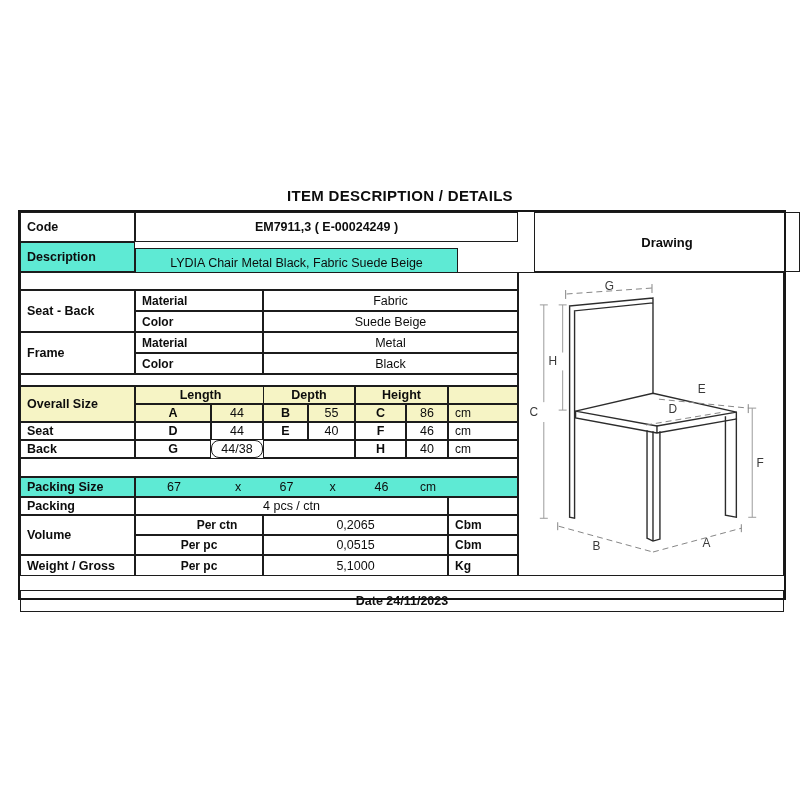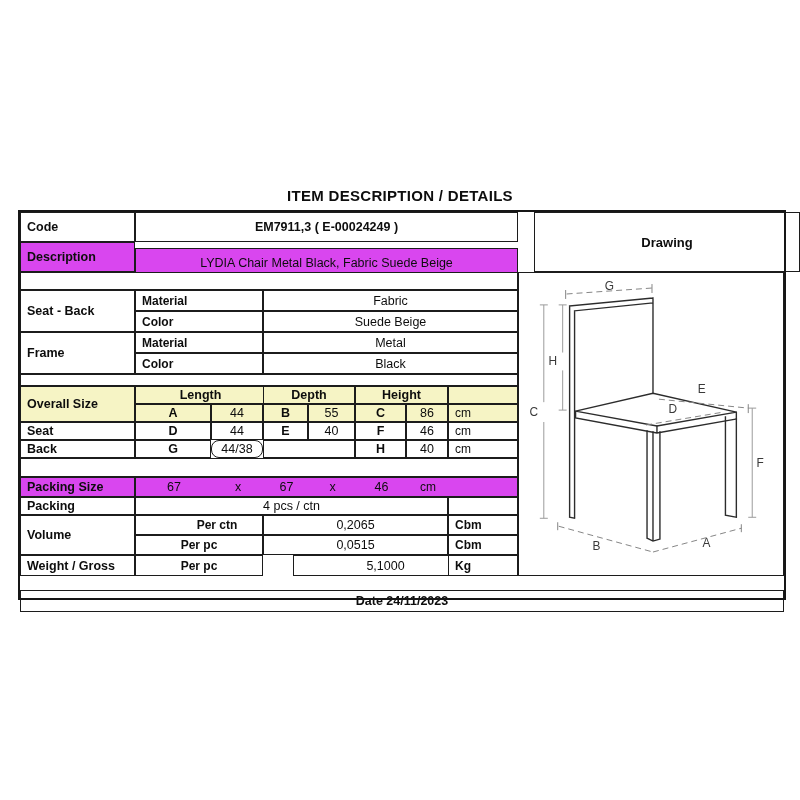--- a/index.html
+++ b/index.html
@@ -8,21 +8,21 @@
   .doc-title{position:absolute;left:0;top:187px;width:800px;text-align:center;
              font-size:15px;font-weight:bold;letter-spacing:.3px;}
   .sheet{position:absolute;left:20px;top:212px;width:764px;height:386px;}
   .frame{position:absolute;left:-2px;top:-2px;width:768px;height:390px;
          border:2px solid #161616;box-sizing:border-box;pointer-events:none;}
   .c{position:absolute;box-sizing:border-box;border:1px solid #1c1c1c;background:#fff;
      display:flex;align-items:center;font-size:12.5px;white-space:nowrap;overflow:hidden;}
   .b{font-weight:bold;}
   .ctr{justify-content:center;}
   .pl{padding-left:6px;}
-  .sh{background:#d946ef;}
+  .sh{background:#5eead4;}
   .hl{background:#f6f4c5;}
   .sm{font-size:12px;}
   .seg{display:flex;height:100%;}
   .seg span{display:flex;align-items:center;justify-content:center;}
   .drawing-cell svg{position:absolute;left:0;top:0;}
   svg text{font-family:"Liberation Sans",sans-serif;font-size:12px;fill:#3a3a3a;}
 </style>
 </head>
 <body>
 
@@ -30,21 +30,21 @@
 
   <div class="doc-title">ITEM DESCRIPTION / DETAILS</div>
 
   <div class="sheet">
 
     <div class="c b pl" style="left:0;top:0;width:115px;height:30px;">Code</div>
     <div class="c b ctr" style="left:115px;top:0;width:383px;height:30px;">EM7911,3  ( E-00024249 )</div>
     <div class="c b ctr" style="left:498px;top:0;width:266px;height:60px;font-size:13px;margin-left:16px;">Drawing</div>
 
     <div class="c b pl sh" style="left:0;top:30px;width:115px;height:30px;">Description</div>
-    <div class="c ctr sh" style="left:115px;top:36px;width:383px;height:30px;">LYDIA Chair Metal Black, Fabric Suede Beige</div>
+    <div class="c ctr sh" style="left:115px;top:36px;width:323px;height:30px;">LYDIA Chair Metal Black, Fabric Suede Beige</div>
 
     <div class="c" style="left:0;top:60px;width:498px;height:18px;"></div>
 
     <div class="c b pl" style="left:0;top:78px;width:115px;height:42px;">Seat - Back</div>
     <div class="c b pl sm" style="left:115px;top:78px;width:128px;height:21px;">Material</div>
     <div class="c ctr" style="left:243px;top:78px;width:255px;height:21px;">Fabric</div>
     <div class="c b pl sm" style="left:115px;top:99px;width:128px;height:21px;">Color</div>
     <div class="c ctr" style="left:243px;top:99px;width:255px;height:21px;">Suede Beige</div>
 
     <div class="c b pl" style="left:0;top:120px;width:115px;height:42px;">Frame</div>
@@ -107,21 +107,21 @@
     <div class="c b pl" style="left:0;top:303px;width:115px;height:40px;">Volume</div>
     <div class="c b ctr sm" style="left:115px;top:303px;width:128px;height:20px;padding-left:36px;">Per ctn</div>
     <div class="c ctr" style="left:243px;top:303px;width:185px;height:20px;">0,2065</div>
     <div class="c b pl sm" style="left:428px;top:303px;width:70px;height:20px;">Cbm</div>
     <div class="c b ctr sm" style="left:115px;top:323px;width:128px;height:20px;">Per pc</div>
     <div class="c ctr" style="left:243px;top:323px;width:185px;height:20px;">0,0515</div>
     <div class="c b pl sm" style="left:428px;top:323px;width:70px;height:20px;">Cbm</div>
 
     <div class="c b pl" style="left:0;top:343px;width:115px;height:21px;">Weight / Gross</div>
     <div class="c b ctr sm" style="left:115px;top:343px;width:128px;height:21px;">Per pc</div>
-    <div class="c ctr" style="left:243px;top:343px;width:185px;height:21px;margin-left:30px;">5,1000</div>
+    <div class="c ctr" style="left:243px;top:343px;width:185px;height:21px;">5,1000</div>
     <div class="c b pl sm" style="left:428px;top:343px;width:70px;height:21px;">Kg</div>
 
     <div class="c b ctr" style="left:0;top:364px;width:764px;height:22px;margin-top:14px;">Date 24/11/2023</div>
 
     <div class="c drawing-cell" style="left:498px;top:60px;width:266px;height:304px;">
       <svg width="264" height="302" viewBox="0 0 266 304">
 
         <g stroke="#9a9a9a" stroke-width="1" fill="none">
           <path d="M25 32 V130 M25 150 V247 M21 32 H29 M21 247 H29"></path>
           <path d="M44 32 V80 M44 98 V138 M40 32 H48 M40 138 H48"></path>

